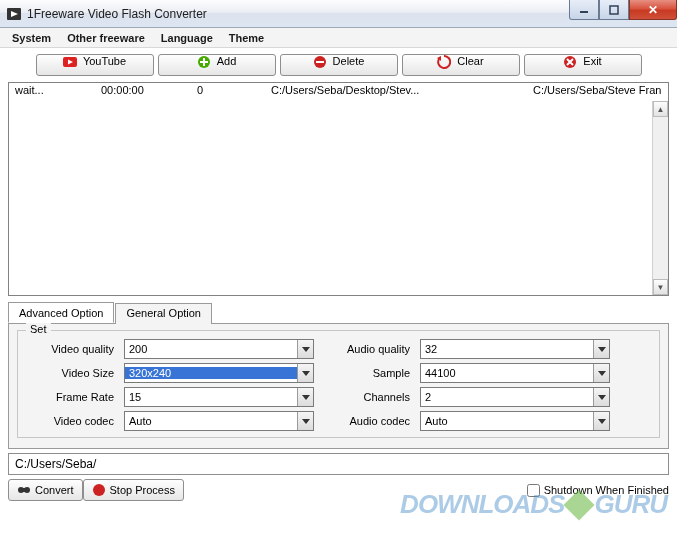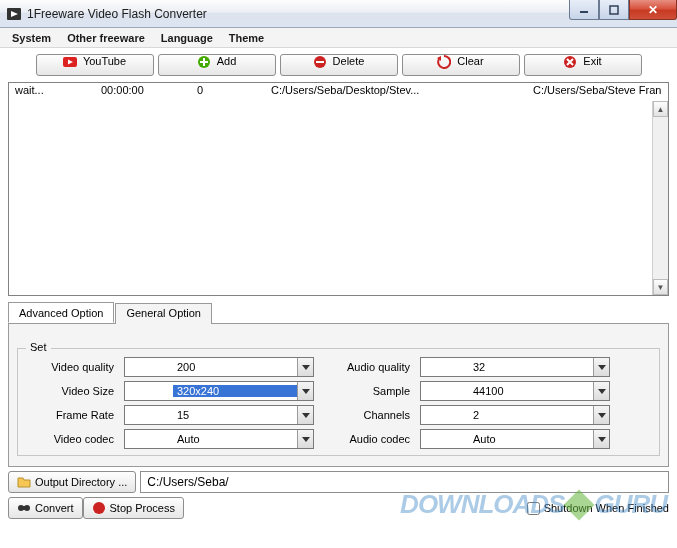--- a/index.html
+++ b/index.html
@@ -116,21 +116,21 @@
   font-size: 11px;
   margin-right: 1px;
   position: relative;
   top: 1px;
   cursor: pointer;
 }
 .tab.active { background: #fff; z-index: 2; border-bottom: 1px solid #fff; top:0; padding-top:4px;padding-bottom:3px;}
 .tab-panel {
   border: 1px solid #9a9a9a;
   background: #f4f4f4;
-  padding: 24px 8px 10px;
+  padding: 6px 8px 10px;
 }
 
 .fset {
   border: 1px solid #c7c7c7;
   padding: 8px 8px 6px;
   position: relative;
 }
 .fset-legend {
   position: absolute; top: -8px; left: 8px;
   background: #f4f4f4; padding: 0 4px; font-size: 11px;
@@ -140,21 +140,21 @@
   grid-template-columns: 90px 190px 90px 190px;
   gap: 4px 8px;
   align-items: center;
 }
 .lbl { text-align: right; padding-right: 2px; }
 .combo {
   position: relative; height: 20px;
   border: 1px solid #7a7a7a; background: #fff;
   display: flex; align-items: center;
 }
-.combo .val { flex: 1; padding: 0 4px; overflow:hidden;white-space:nowrap;margin-left:48px;}
+.combo .val { flex: 1; padding: 0 4px; overflow:hidden;white-space:nowrap;}
 .combo .dd {
   width: 16px; height: 100%;
   background: linear-gradient(to bottom,#f5f5f5,#dcdcdc);
   border-left: 1px solid #9a9a9a;
   display:flex;align-items:center;justify-content:center;
 }
 .combo.selected .val { background: #3874d5; color: #fff; }
 
 .bottom {
   margin: 4px 8px 0;
@@ -366,28 +366,20 @@
               </svg>
             </div>
         </div>
       </div>
     </div>
   </div>
 </div>
 
 <div class="bottom">
   <div class="outrow">
-    <div class="outbtn">
-      <span class="ico">
-          <svg width="14" height="14" viewBox="0 0 14 14">
-            <path d="M1 3h5l1 2h6v7H1z" fill="#f6c755" stroke="#b8902c"></path>
-          </svg>
-        </span>
-      <span>Output Directory ...</span>
-    </div>
     <div class="outpath">
       <span>C:/Users/Seba/</span>
     </div>
   </div>
   <div class="actrow">
     <div class="outbtn">
       <span class="ico">
           <svg width="14" height="14" viewBox="0 0 14 14">
             <circle cx="4" cy="7" r="3" fill="#333"></circle>
             <circle cx="10" cy="7" r="3" fill="#333"></circle>

